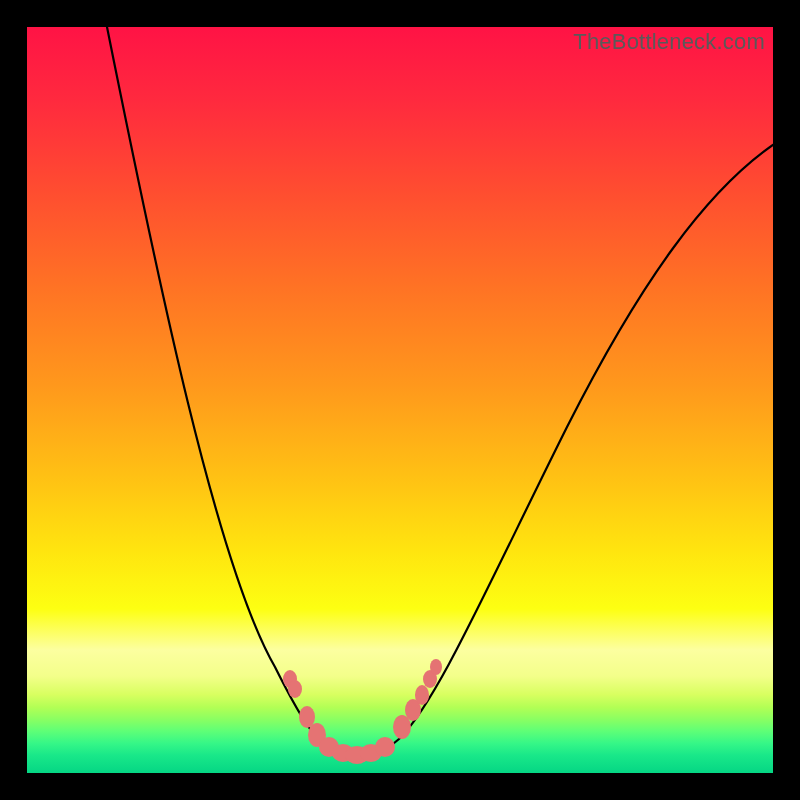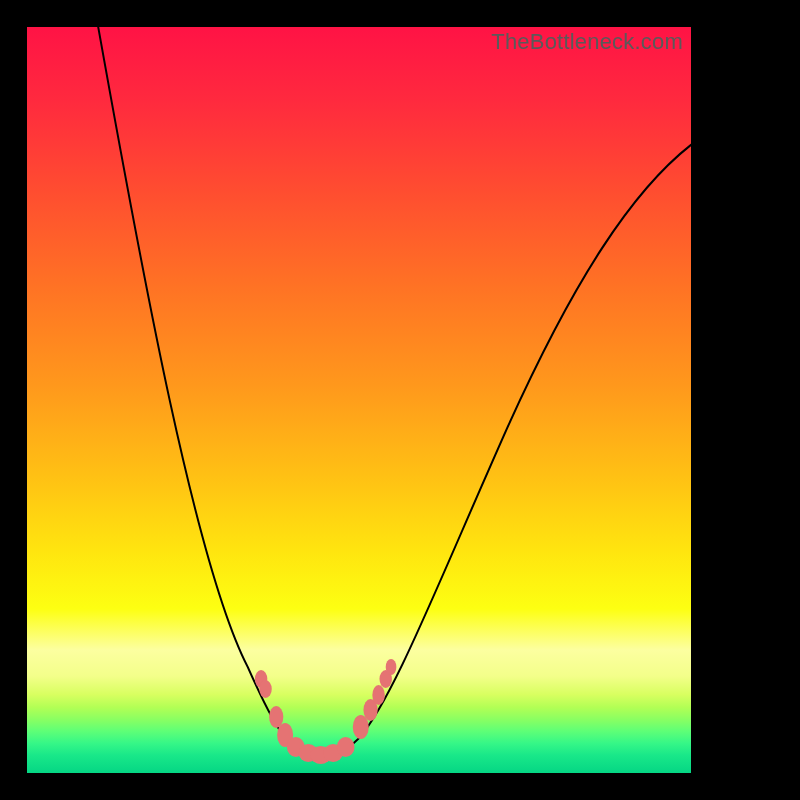--- a/index.html
+++ b/index.html
@@ -8,21 +8,21 @@
     width: 800px;
     height: 800px;
     background: #000;
     overflow: hidden;
     font-family: Arial, Helvetica, sans-serif;
   }
   .frame {
     position: absolute;
     left: 27px;
     top: 27px;
-    width: 664px;
+    width: 746px;
     height: 746px;
     overflow: hidden;
   }
   .gradient {
     position: absolute;
     left: 0;
     top: 0;
     width: 100%;
     height: 100%;
   }

